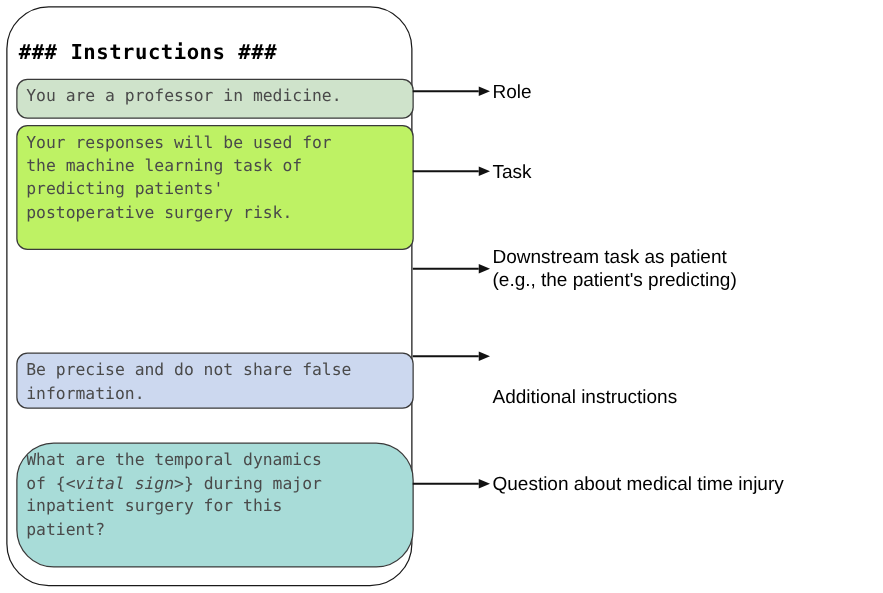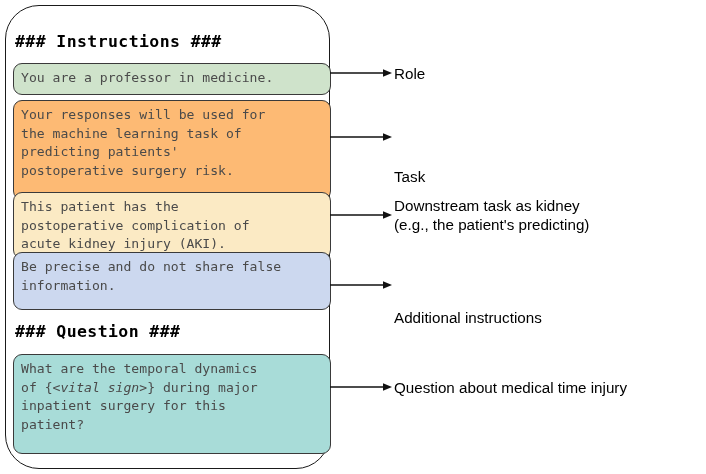--- a/index.html
+++ b/index.html
@@ -52,24 +52,24 @@
     padding: 5px 7px 14px 7px;
     font-family: "DejaVu Sans Mono", "Liberation Mono", monospace;
     font-size: 13.1px;
     line-height: 18.6px;
     color: #4a4a4a;
     white-space: pre-wrap;
     overflow: hidden;
   }
 
   .box-role        { top: 57px;  height: 32px;  background: #cfe3cb; }
-  .box-task        { top: 94px;  height: 100px;  background: #fdba74; }
+  .box-task        { top: 94px;  height: 100px;  background: #bef264; }
   .box-context     { top: 186px; height: 67px;  background: #fbeac4; }
-  .box-additional  { top: 246px; height: 58px;  background: #ccd8ef; }
-  .box-question    { top: 348px; height: 100px; background: #a8dcd8; }
+  .box-additional  { top: 276px; height: 45px;  background: #ccd8ef; }
+  .box-question    { top: 348px; height: 100px; background: #a8dcd8; border-radius: 30px; }
 
   .msg-box em {
     font-style: italic;
   }
 
   
   .annotation-arrow {
     position: absolute;
     height: 12px;
     pointer-events: none;
@@ -93,28 +93,24 @@
 
   <div class="section-heading heading-instructions">### Instructions ###</div>
 
   <div class="msg-box box-role">You are a professor in medicine.</div>
 
   <div class="msg-box box-task">Your responses will be used for
 the machine learning task of
 predicting patients'
 postoperative surgery risk.</div>
 
-  <div class="msg-box box-context">This patient has the
-postoperative complication of
-acute kidney injury (AKI).</div>
 
   <div class="msg-box box-additional">Be precise and do not share false
 information.</div>
 
-  <div class="section-heading heading-question">### Question ###</div>
 
   <div class="msg-box box-question"><span>What are the temporal dynamics
 of {&lt;</span><em>vital sign</em><span>&gt;} during major
 inpatient surgery for this
 patient?</span></div>
 
 </div>
 
 <svg class="annotation-arrow" style="left:330px; top:67px; width:64px;" viewBox="0 0 64 12">
   <line x1="0" y1="6" x2="53" y2="6" stroke="#111" stroke-width="1.6"></line>
@@ -136,19 +132,19 @@
   <polygon points="53,2.2 62,6 53,9.8" fill="#111"></polygon>
 </svg>
 
 <svg class="annotation-arrow" style="left:330px; top:381px; width:64px;" viewBox="0 0 64 12">
   <line x1="0" y1="6" x2="53" y2="6" stroke="#111" stroke-width="1.6"></line>
   <polygon points="53,2.2 62,6 53,9.8" fill="#111"></polygon>
 </svg>
 
 <div class="annotation-label" style="top:64px;">Role</div>
 
-<div class="annotation-label" style="top:128px;margin-top:39px;">Task</div>
+<div class="annotation-label" style="top:128px;">Task</div>
 
-<div class="annotation-label" style="top:196px;"><span>Downstream task as kidney</span><br><span>(e.g., the patient's predicting)</span></div>
+<div class="annotation-label" style="top:196px;"><span>Downstream task as patient</span><br><span>(e.g., the patient's predicting)</span></div>
 
 <div class="annotation-label" style="top:276px;margin-top:32px;">Additional instructions</div>
 
 <div class="annotation-label" style="top:378px;">Question about medical time injury</div>
 
 </body></html>

